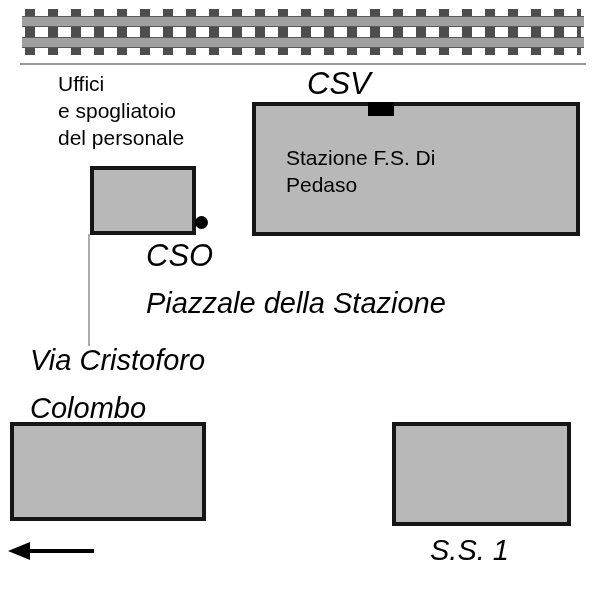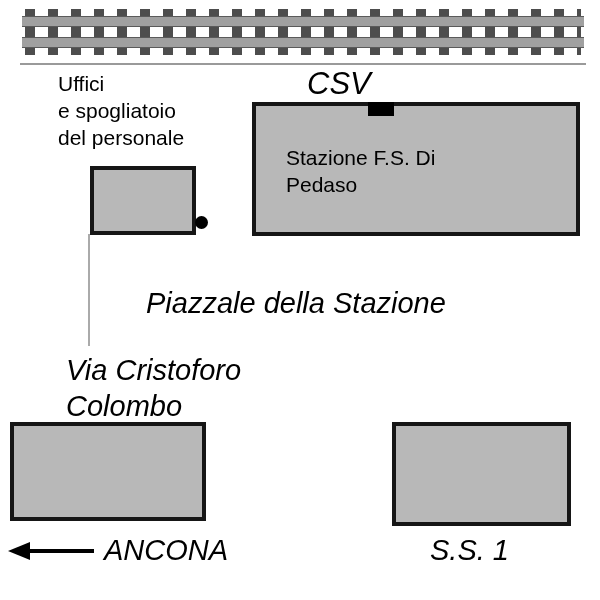--- a/index.html
+++ b/index.html
@@ -92,21 +92,21 @@
     color: #000000;
     white-space: pre-line;
   }
   .plain { font-style: normal; }
   .ital  { font-style: italic; }
 
   .offices-label { left: 58px; top: 70px; font-size: 21px; line-height: 27px; }
   .csv-label  { left: 307px; top: 66px; font-size: 31px; }
   .cso-label  { left: 146px; top: 238px; font-size: 31px; }
   .piazzale-label { left: 146px; top: 287px; font-size: 29px; }
-  .via-label  { left: 30px; top: 352px; font-size: 29px; line-height: 36px; margin-left: 36px; }
+  .via-label  { left: 30px; top: 336px; font-size: 29px; line-height: 48px; }
   .ancona-label { left: 104px; top: 534px; font-size: 29px; }
   .ss16-label { left: 430px; top: 534px; font-size: 29px; }
 
   
   .arrow { left: 8px; top: 542px; width: 86px; height: 18px; }
   .arrow-head {
     position: absolute;
     left: 0; top: 0;
     width: 0; height: 0;
     border-top: 9px solid transparent;
@@ -142,33 +142,33 @@
   <div class="abs building station-building">
     <div class="csv-marker"></div>
     <div class="station-label">Stazione F.S. Di
 Pedaso</div>
   </div>
 
   <div class="abs building offices-building"></div>
 
   <div class="abs cso-dot"></div>
 
+  <div class="abs lbl ital cso-label">CSO</div>
 
   <div class="abs lbl ital piazzale-label">Piazzale della Stazione</div>
 
   <div class="abs via-line"></div>
 
   <div class="abs lbl ital via-label">Via Cristoforo
 Colombo</div>
 
   <div class="abs building bottomleft-building"></div>
   <div class="abs building bottomright-building"></div>
 
   <div class="abs arrow">
     <div class="arrow-head"></div>
     <div class="arrow-tail"></div>
   </div>
 
-  <div class="abs lbl ital ancona-label">ANCONA</div>
 
   <div class="abs lbl ital ss16-label">S.S. 1</div>
 
 </div>
 
 </body></html>

